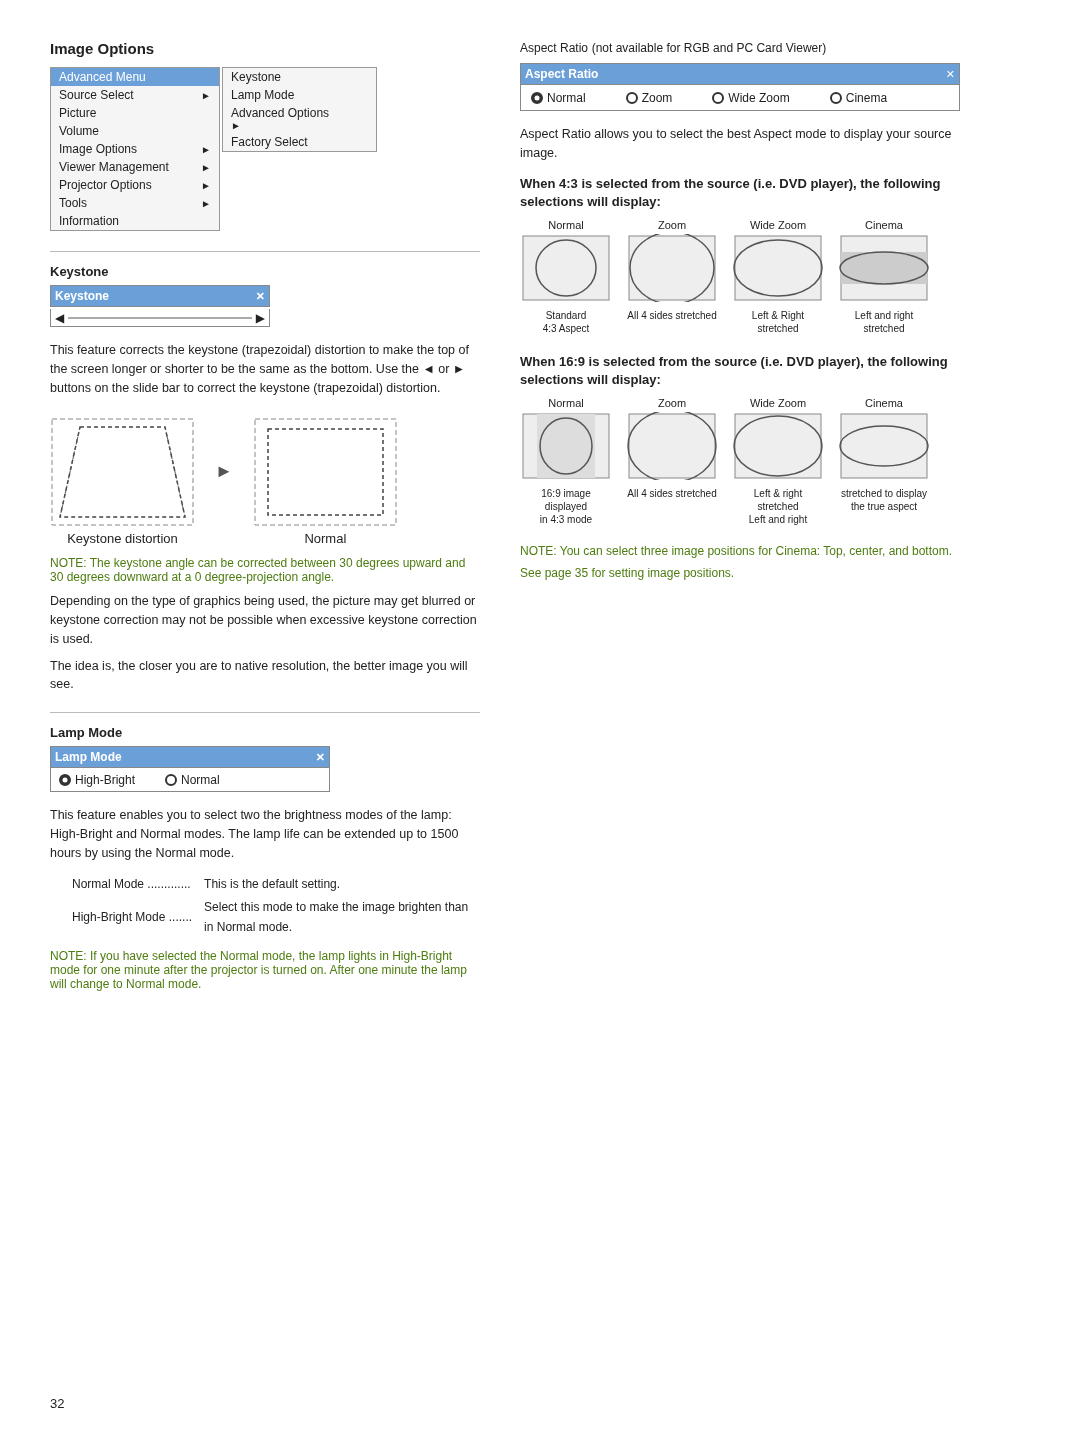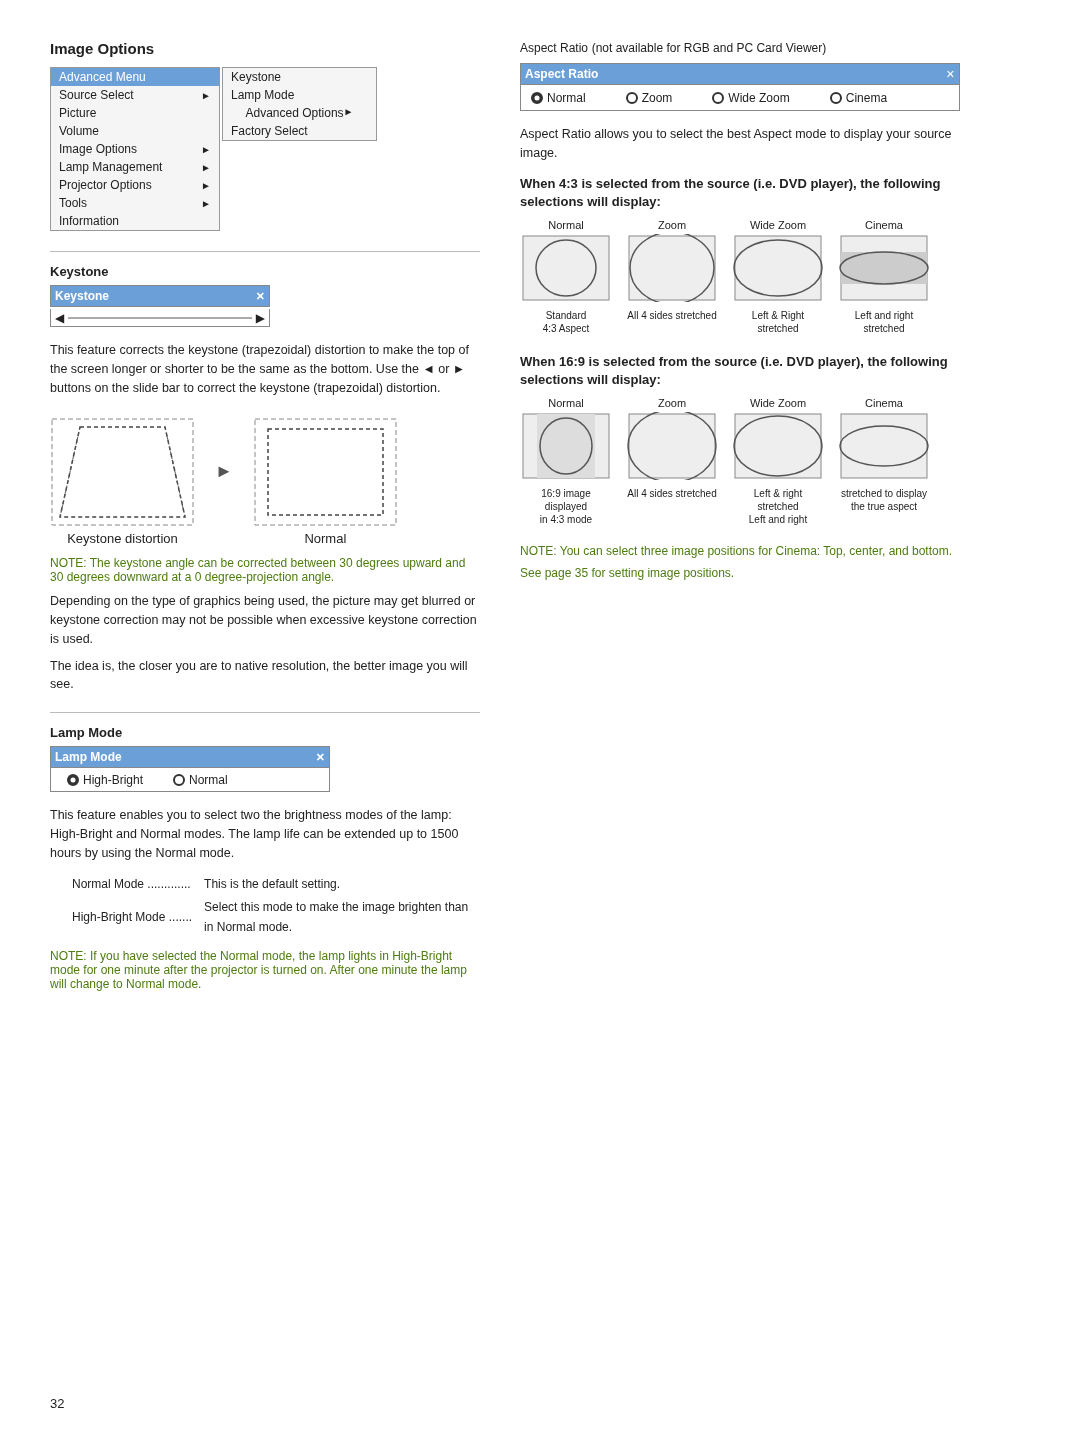--- a/index.html
+++ b/index.html
@@ -58,21 +58,22 @@
       font-size: 12px;
       vertical-align: top;
       margin-left: 2px;
     }
     .submenu-item {
       padding: 2px 8px;
       cursor: pointer;
     }
     .submenu-item.has-arrow {
       display: flex;
-      justify-content: center;
+      justify-content: space-between;
+      flex-direction: column;
     }
     .menus-row {
       display: flex;
       align-items: flex-start;
       margin-bottom: 20px;
     }
     
     .section-divider {
       border: none;
       border-top: 1px solid #bbb;
@@ -179,21 +180,21 @@
       font-weight: bold;
     }
     .lamp-options-row {
       border: 1px solid #888;
       border-top: none;
       background: #fff;
       width: 280px;
       height: 24px;
       display: flex;
       align-items: center;
-      padding: 0 16px;
+      padding: 0 8px;
       gap: 30px;
       margin-bottom: 14px;
       font-size: 12px;
     }
     .radio-option {
       display: flex;
       align-items: center;
       gap: 4px;
     }
     .radio-filled {
@@ -324,21 +325,21 @@
           <span>Picture</span>
         </div>
         <div class="menu-item">
           <span>Volume</span>
         </div>
         <div class="menu-item">
           <span>Image Options</span>
           <span class="menu-arrow">►</span>
         </div>
         <div class="menu-item">
-          <span>Lamp Management</span>
+          <span>Viewer Management</span>
           <span class="menu-arrow">►</span>
         </div>
         <div class="menu-item">
           <span>Projector Options</span>
           <span class="menu-arrow">►</span>
         </div>
         <div class="menu-item">
           <span>Tools</span>
           <span class="menu-arrow">►</span>
         </div>

